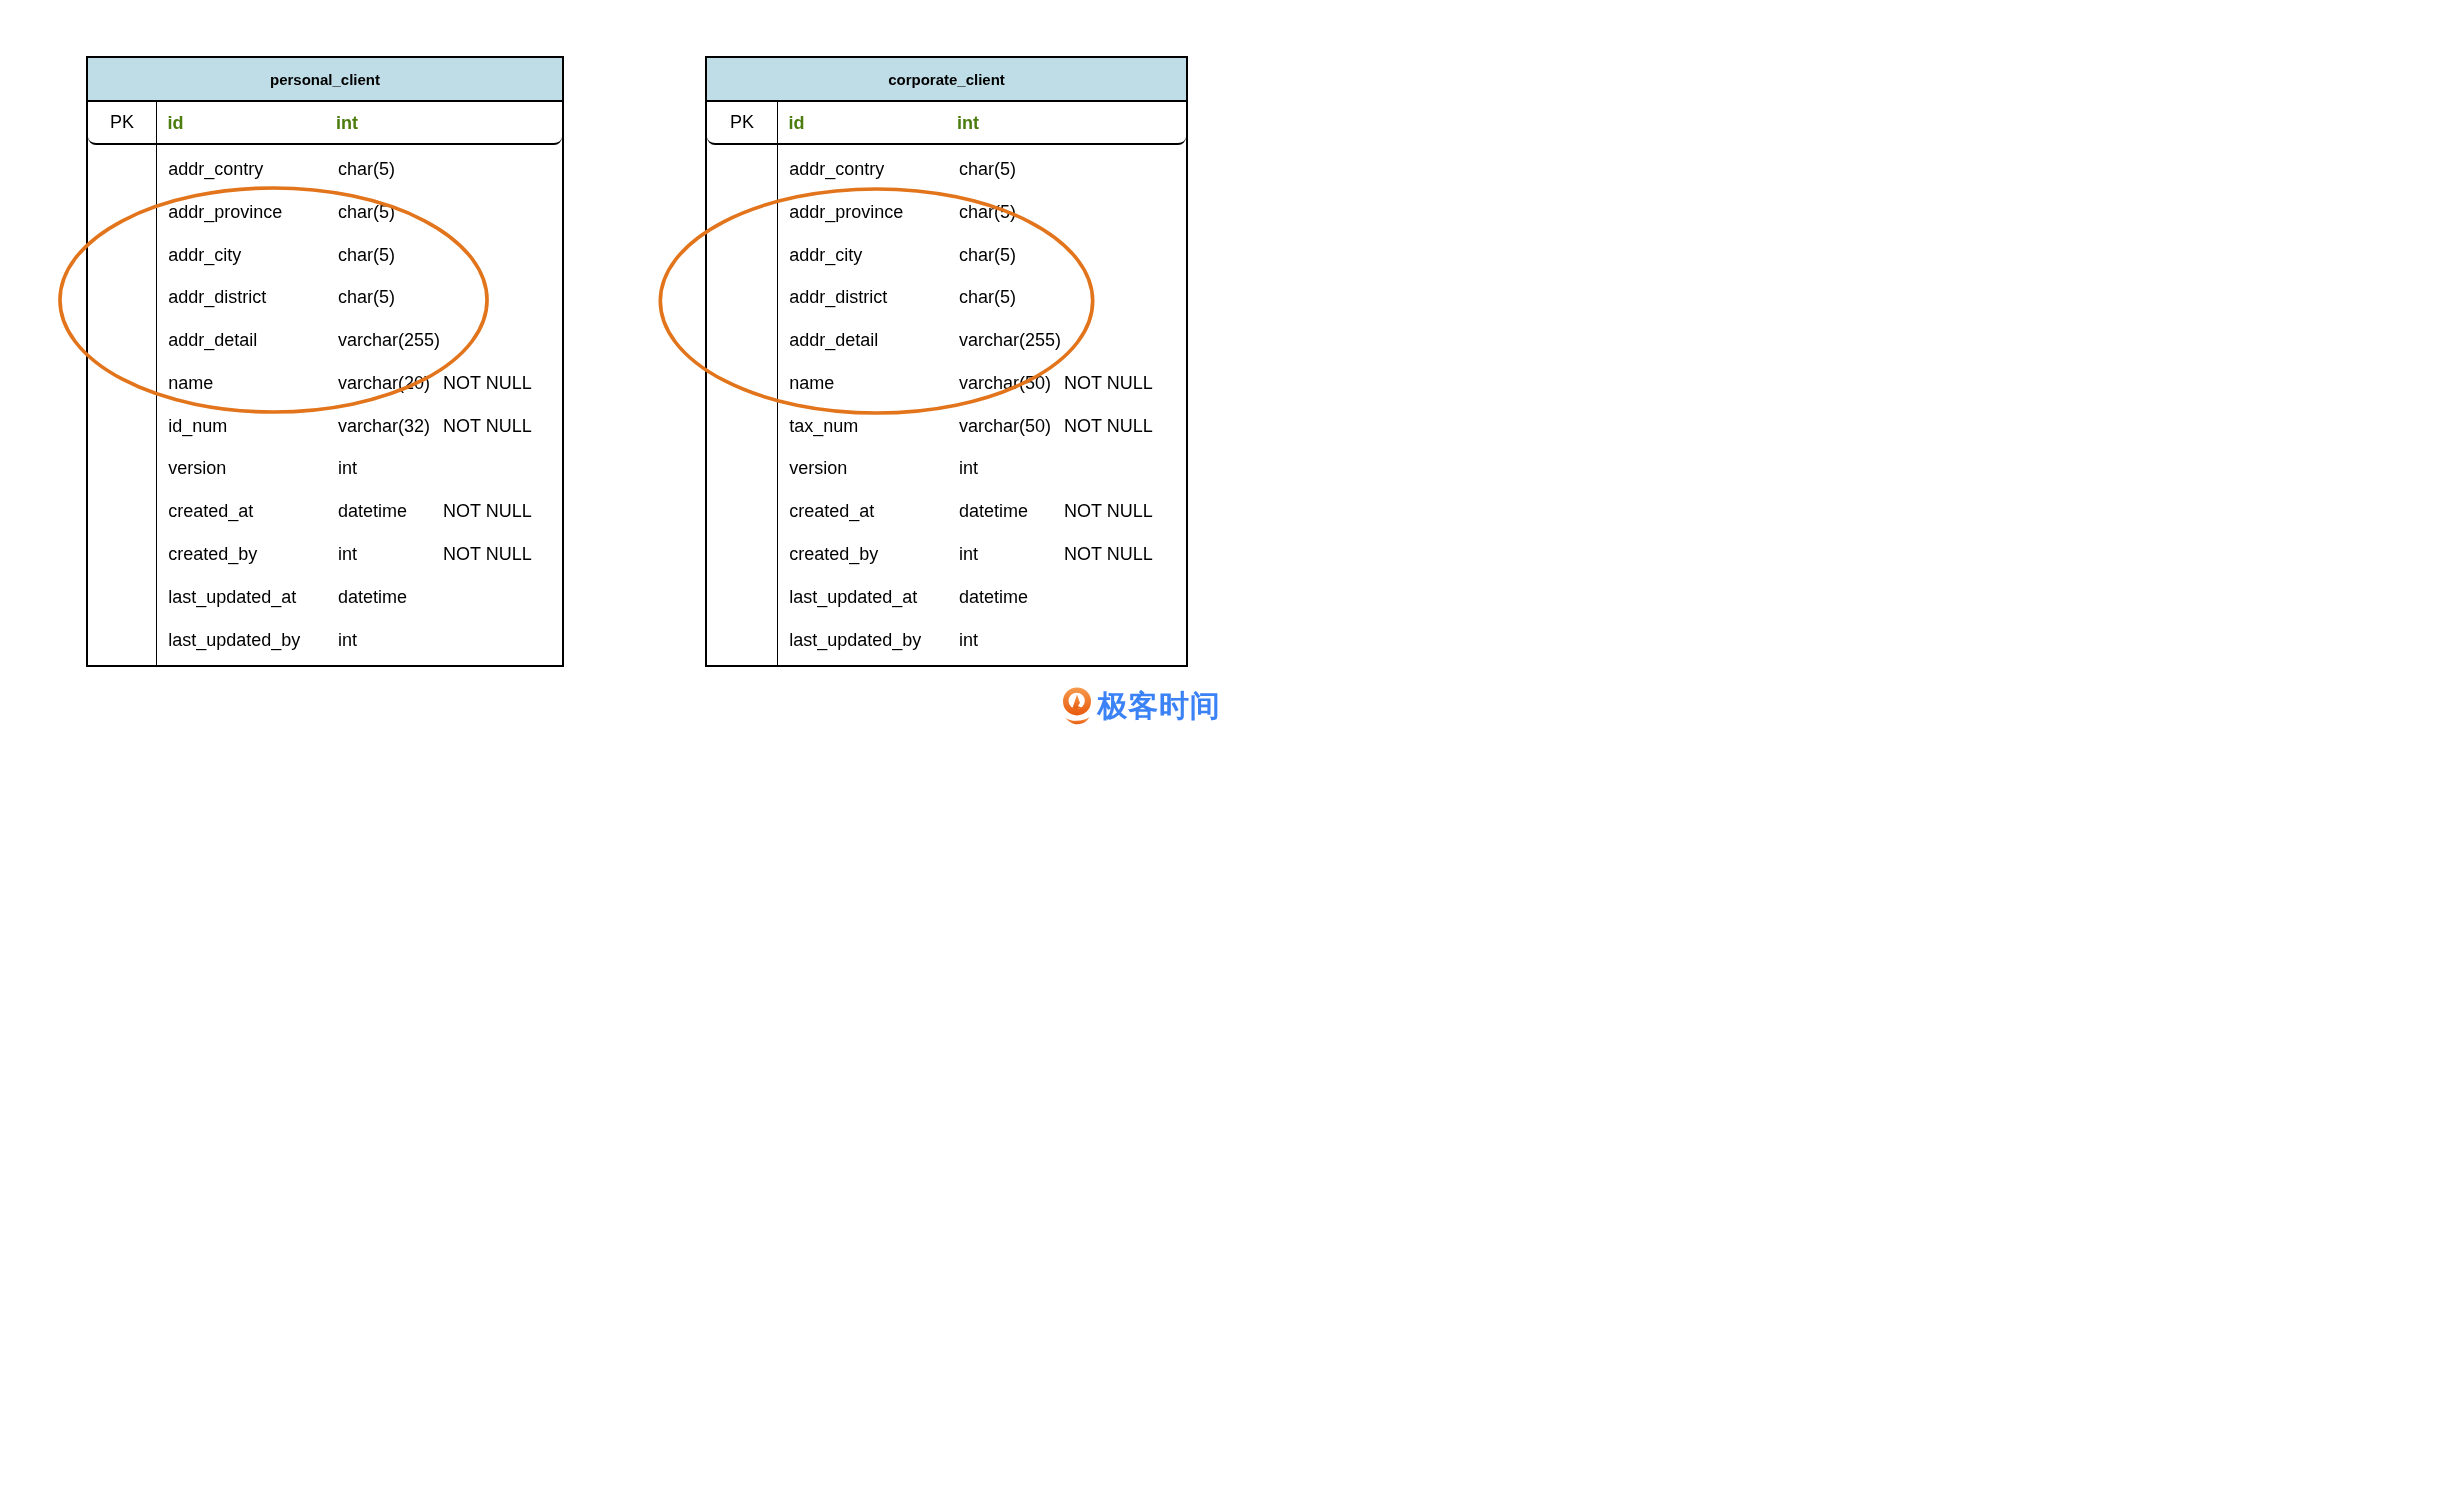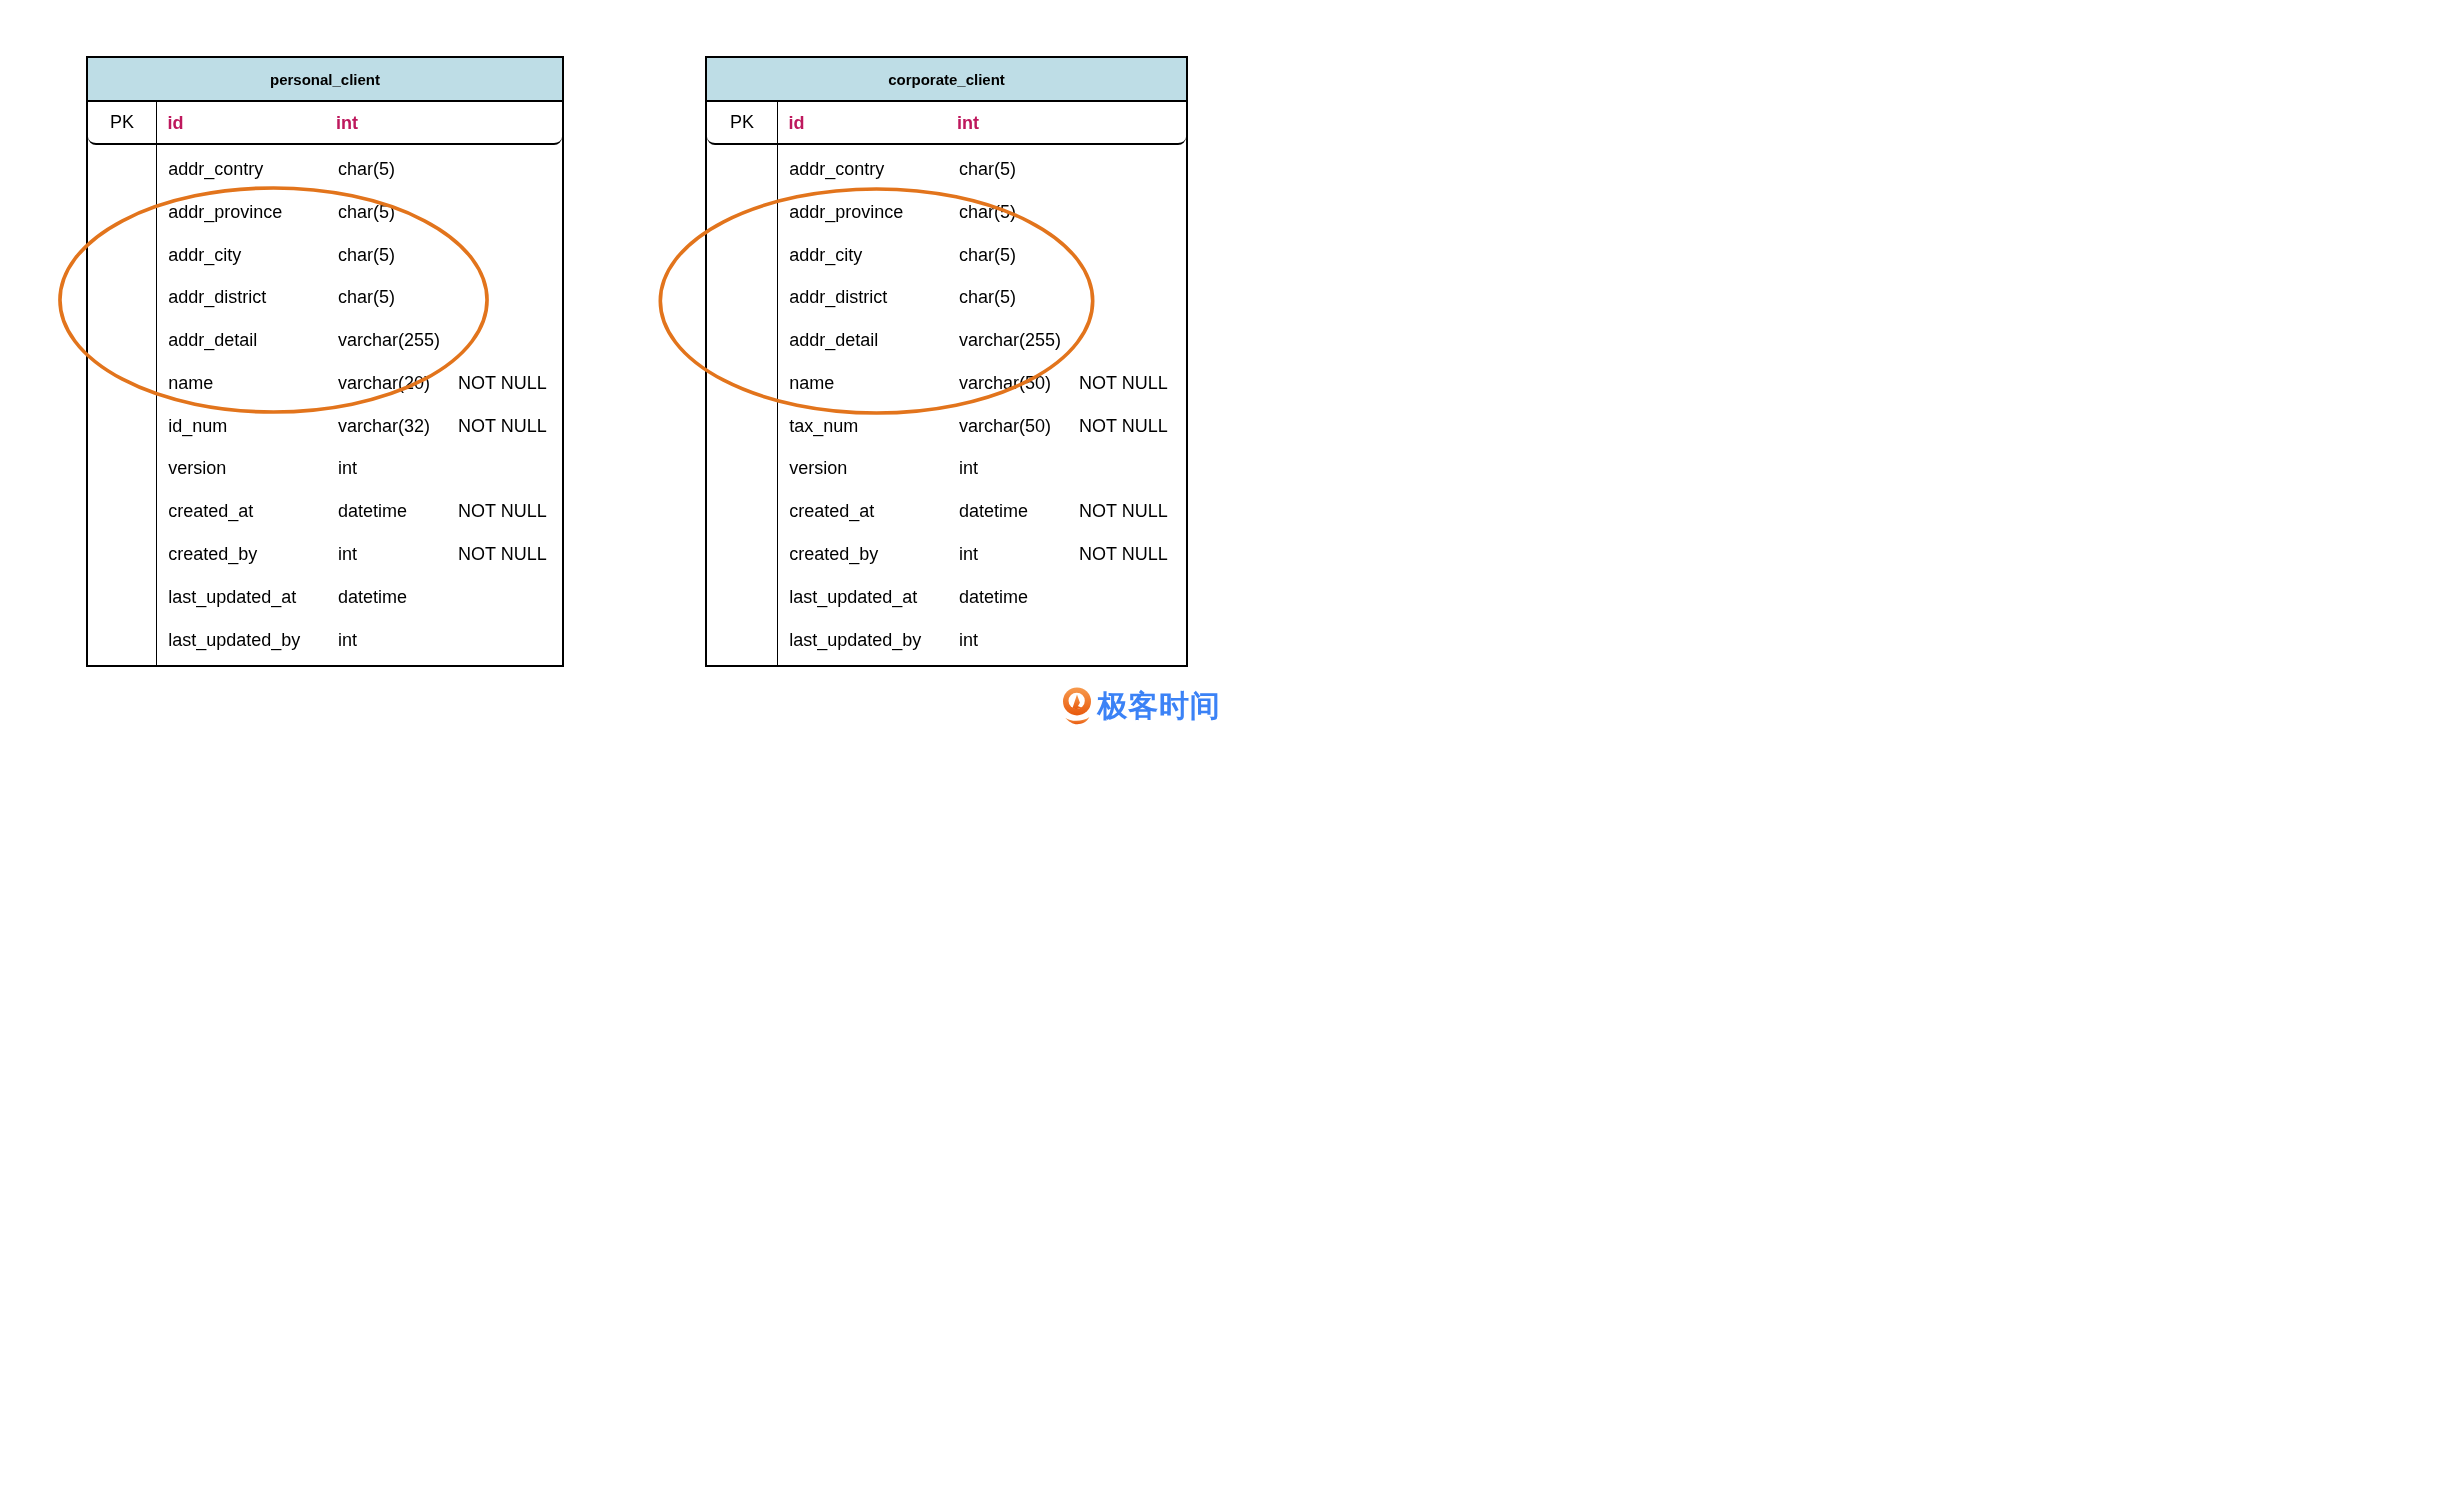--- a/index.html
+++ b/index.html
@@ -39,39 +39,39 @@
   }
   .pk-cell{
     box-sizing:border-box;
     border-right:1.3px solid #000;
     display:flex;align-items:center;justify-content:center;
     font-size:18px;color:#000;
   }
   .er-table.left .pk-cell{width:69px;}
   .er-table.right .pk-cell{width:71px;}
   .pk-field{
-    flex:1;position:relative;font-weight:bold;font-size:18px;color:#be185d;
+    flex:1;position:relative;font-weight:bold;font-size:18px;color:#4d7c0f;
   }
   .pk-field span, .frow span{
     position:absolute;top:50%;transform:translateY(-50%);white-space:nowrap;
   }
   .pk-field .fname{left:10.6px;}
   .pk-field .ftype{left:179px;}
   .tbl-body{flex:1;display:flex;min-height:0;}
   .body-pk-col{
     box-sizing:border-box;
     border-right:1.3px solid #000;
   }
   .er-table.left .body-pk-col{width:69px;}
   .er-table.right .body-pk-col{width:71px;}
   .frows{flex:1;display:flex;flex-direction:column;padding:2.6px 0 4px 0;}
   .frow{flex:1;position:relative;font-size:18px;color:#000;}
   .frow .fname{left:11.2px;}
   .frow .ftype{left:181px;}
-  .frow .fnull{left:301px;}
+  .frow .fnull{left:286px;}
   
   .annotation{position:absolute;pointer-events:none;z-index:5;}
   .annotation.left-ellipse{left:56px;top:184px;}
   .annotation.right-ellipse{left:656px;top:185px;}
   
   .logo{position:absolute;left:1063px;top:687px;display:flex;align-items:center;z-index:2;}
   .logo-icon{width:28px;height:38px;display:block;}
   .logo-text{
     margin-left:6.6px;
     font-size:30px;

